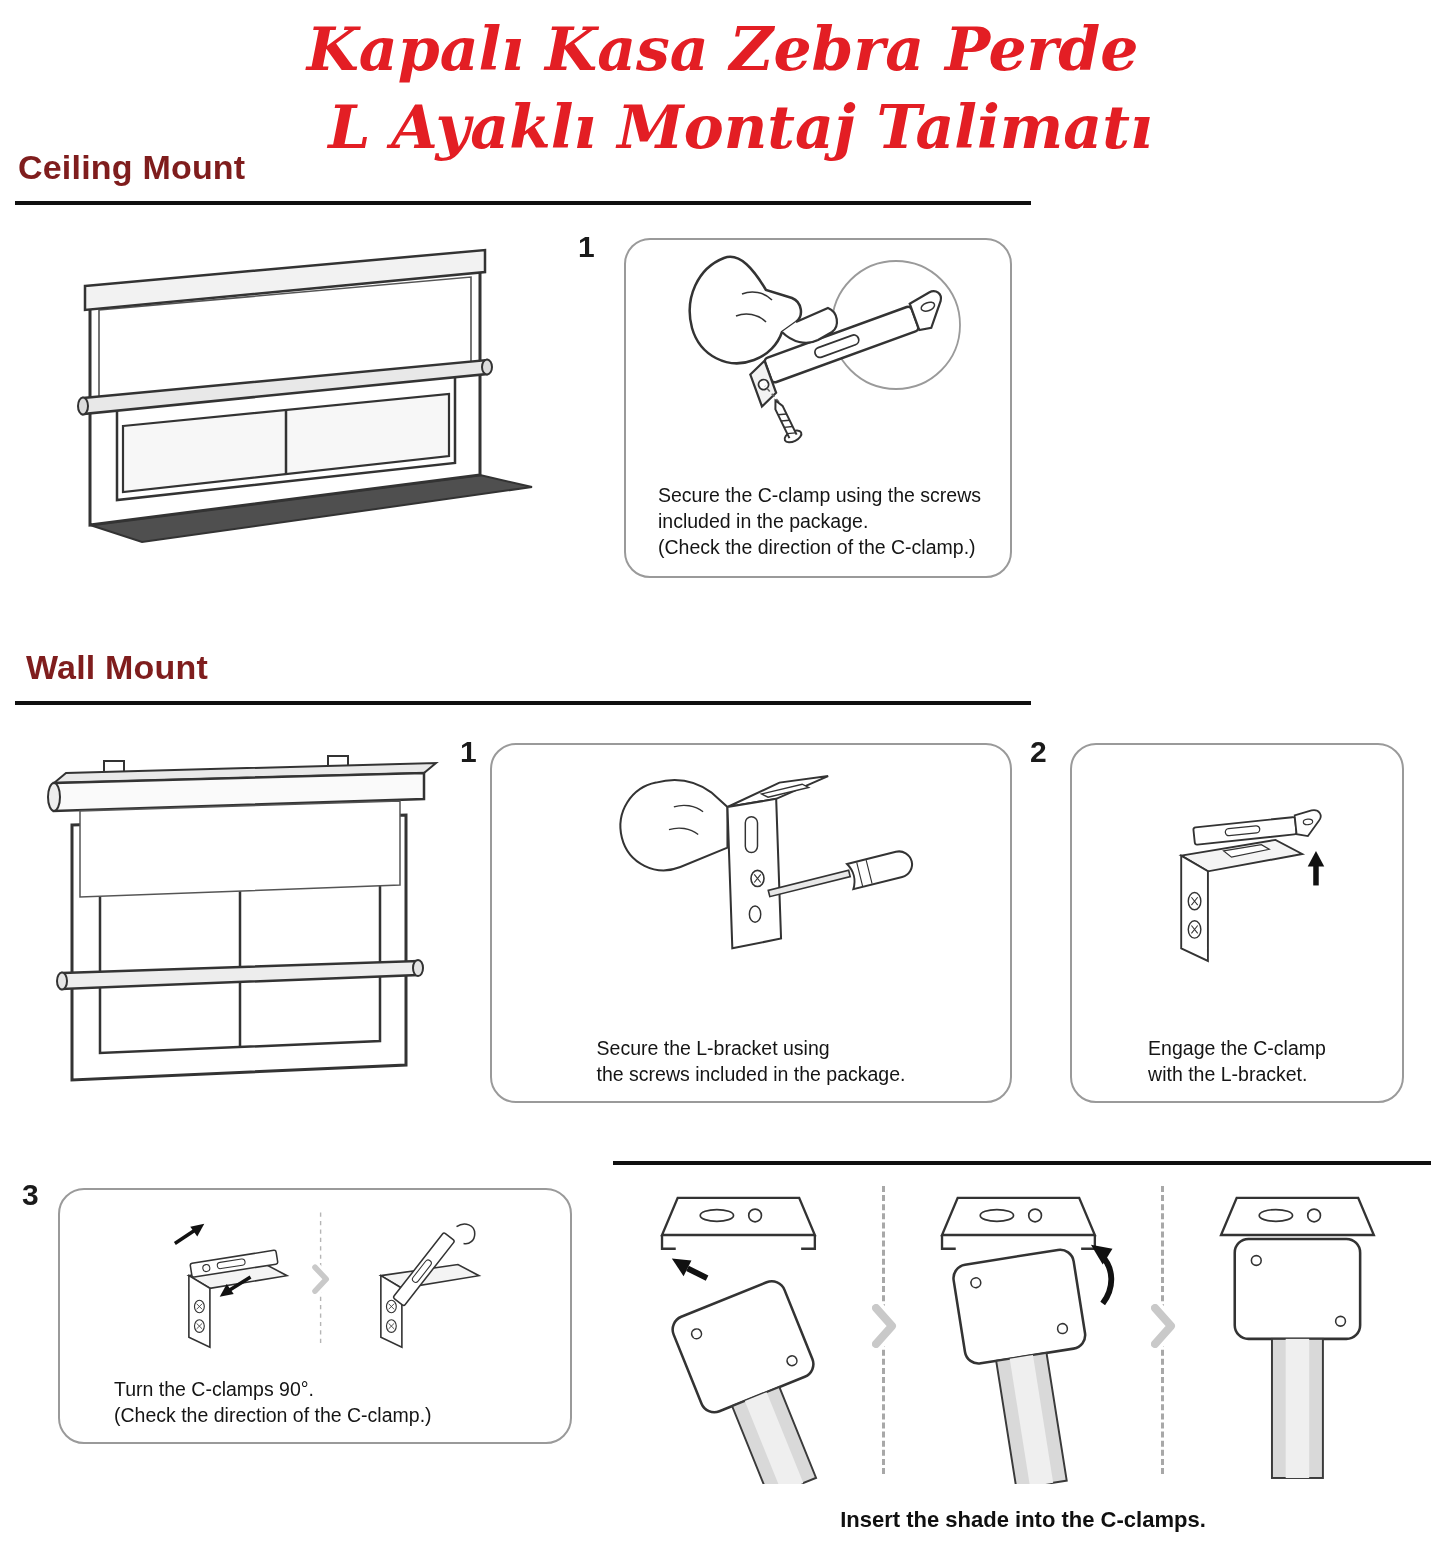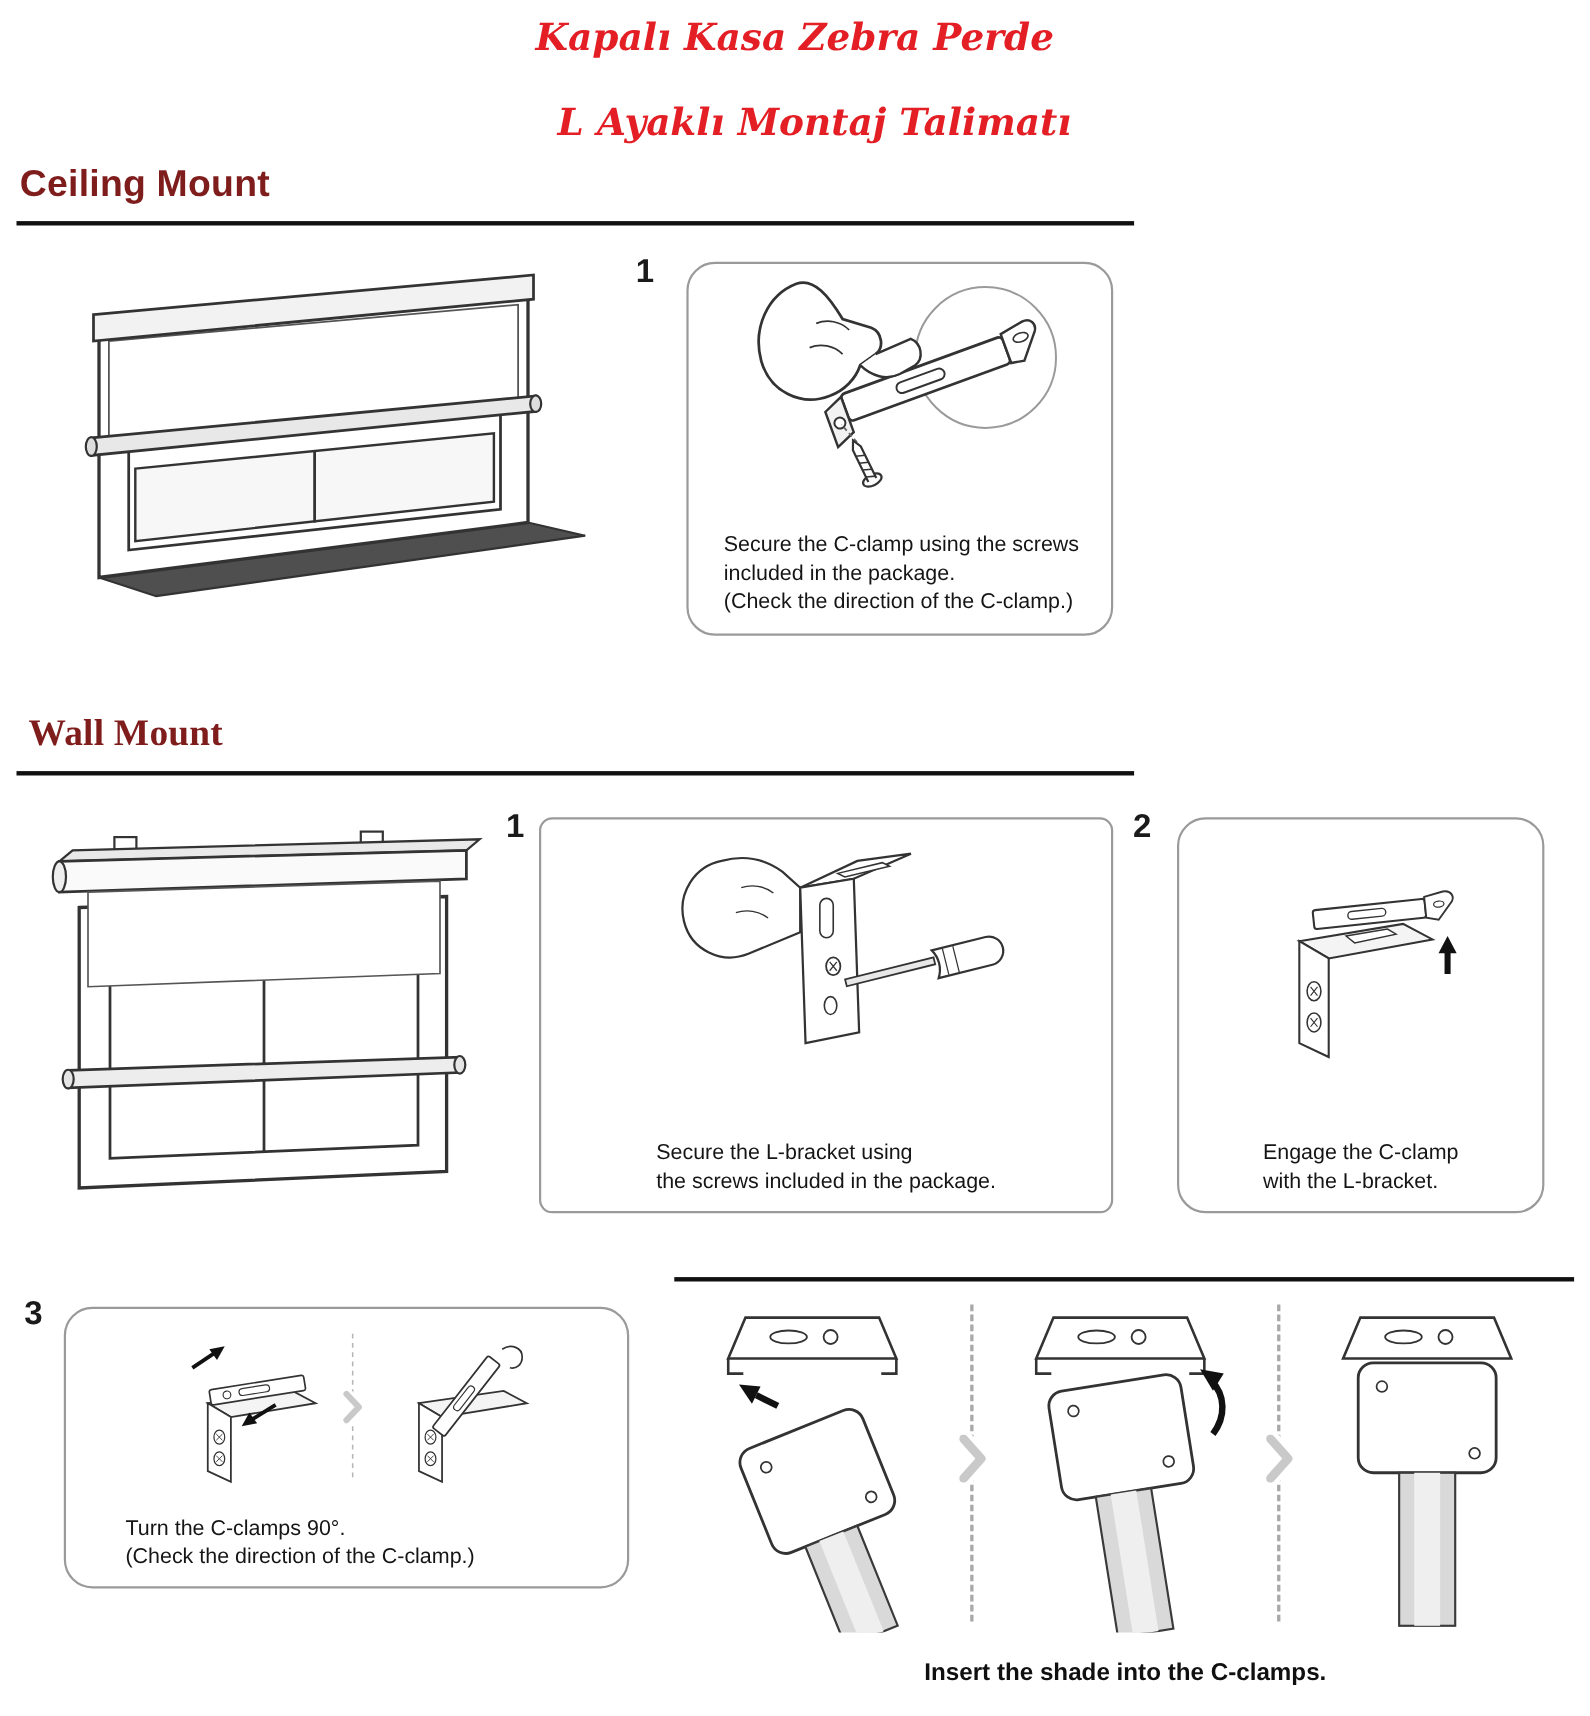--- a/index.html
+++ b/index.html
@@ -2,21 +2,21 @@
 <html style="--title-color: #e31e24;"><head>
 <meta charset="utf-8">
 <style>
   * { box-sizing: border-box; }
   html,body { margin:0; padding:0; background:#fff; }
   body { font-family:"Liberation Sans", sans-serif; color:#111; }
   .page { position:relative; width:1445px; height:1560px; background:#fff; overflow:hidden; }
 
   .title-line { position:absolute; left:0; width:1445px; text-align:center;
     font-family:"DejaVu Serif", serif; font-style:italic; font-weight:600;
-    font-size:34px; color:var(--title-color,#e31e24); }
+    font-size:60px; color:var(--title-color,#e31e24); }
   .t1 { top:14px; }
   .t2 { top:92px;padding-left:36px; }
 
   .section-heading { position:absolute; font-size:34px; font-weight:bold; color:#7f1d1d; letter-spacing:.2px; }
   .rule { position:absolute; height:4px; background:#101010; }
 
   .step-num { position:absolute; font-size:30px; font-weight:bold; color:#1a1a1a; }
 
   .step-box { position:absolute; border:2px solid #9a9a9a; border-radius:26px; background:#fff;
     display:flex; flex-direction:column; align-items:center; padding:10px 8px 14px; }
@@ -84,41 +84,41 @@
       <path d="M78,8 C52,18 38,48 46,78 C54,106 82,120 108,110 C122,105 132,94 136,82 L150,72 C158,66 156,52 146,48 L120,40 C108,20 94,2 78,8 Z" fill="#fff" stroke="#333" stroke-width="2.5"></path>
       <path d="M136,82 C146,92 160,96 172,90 L186,82 C194,76 192,62 182,58 L150,72" fill="#fff" stroke="#333" stroke-width="2.2"></path>
       <path d="M96,44 C106,40 118,42 126,50" fill="none" stroke="#333" stroke-width="1.6"></path>
       <path d="M90,66 C100,62 112,64 120,72" fill="none" stroke="#333" stroke-width="1.6"></path>
     </svg>
     <div class="caption caption-left" style="padding-left:24px; margin-top:14px;">Secure the C-clamp using the screws
 included in the package.
 (Check the direction of the C-clamp.)</div>
   </div>
 
-  <div class="section-heading" style="left:26px; top:648px;font-family:Liberation Serif, serif;">Wall Mount</div>
+  <div class="section-heading" style="left:26px; top:648px;">Wall Mount</div>
   <div class="rule" style="left:15px; top:701px; width:1016px;"></div>
 
   <svg style="position:absolute; left:28px; top:735px;" width="420" height="358" viewBox="0 0 420 358">
     <rect x="76" y="26" width="20" height="16" fill="#fff" stroke="#333" stroke-width="2"></rect>
     <rect x="300" y="21" width="20" height="16" fill="#fff" stroke="#333" stroke-width="2"></rect>
     <path d="M26,48 L38,38 L408,28 L396,38 Z" fill="#e9e9e9" stroke="#333" stroke-width="2"></path>
     <path d="M26,48 L396,38 L396,64 L26,76 Z" fill="#fafafa" stroke="#333" stroke-width="2.5"></path>
     <ellipse cx="26" cy="62" rx="6" ry="14" fill="#eee" stroke="#333" stroke-width="2"></ellipse>
     <path d="M44,90 L378,80 L378,330 L44,345 Z" fill="#fff" stroke="#333" stroke-width="3"></path>
     <path d="M72,114 L352,105 L352,306 L72,318 Z" fill="#fff" stroke="#333" stroke-width="2.5"></path>
     <line x1="212" y1="109" x2="212" y2="312" stroke="#333" stroke-width="2.5"></line>
     <path d="M52,76 L372,66 L372,150 L52,162 Z" fill="#ffffff" stroke="#555" stroke-width="1.5"></path>
     <path d="M34,238 L390,226 L390,240 L34,254 Z" fill="#ededed" stroke="#333" stroke-width="2.5"></path>
     <ellipse cx="34" cy="246" rx="5" ry="8.5" fill="#e5e5e5" stroke="#333" stroke-width="2"></ellipse>
     <ellipse cx="390" cy="233" rx="5" ry="8" fill="#e5e5e5" stroke="#333" stroke-width="2"></ellipse>
   </svg>
 
   <div class="step-num" style="left:460px; top:735px;">1</div>
 
-  <div class="step-box" style="left:490px; top:743px; width:522px; height:360px;border-radius:12px;">
+  <div class="step-box" style="left:490px; top:743px; width:522px; height:360px;">
     <svg width="470" height="268" viewBox="0 0 470 300">
       <path d="M118,34 C88,40 68,70 76,102 C84,134 118,150 148,138 L206,114 L206,64 L186,46 C164,30 140,28 118,34 Z" fill="#fff" stroke="#333" stroke-width="2.5"></path>
       <path d="M140,64 C152,60 166,62 176,70" fill="none" stroke="#333" stroke-width="1.6"></path>
       <path d="M134,92 C146,88 160,90 170,98" fill="none" stroke="#333" stroke-width="1.6"></path>
       <path d="M206,64 L266,54 L330,26 L270,34 Z" fill="#fff" stroke="#333" stroke-width="2.5"></path>
       <path d="M248,48 L298,36 L306,40 L256,52 Z" fill="#fff" stroke="#333" stroke-width="1.7"></path>
       <path d="M206,64 L266,54 L272,226 L212,238 Z" fill="#fff" stroke="#333" stroke-width="2.5"></path>
       <rect x="228" y="76" width="15" height="44" rx="7.5" fill="#fff" stroke="#333" stroke-width="1.8"></rect>
       <ellipse cx="240" cy="196" rx="7" ry="10" fill="#fff" stroke="#333" stroke-width="1.8"></ellipse>
       <g transform="rotate(-14 330 140)">

